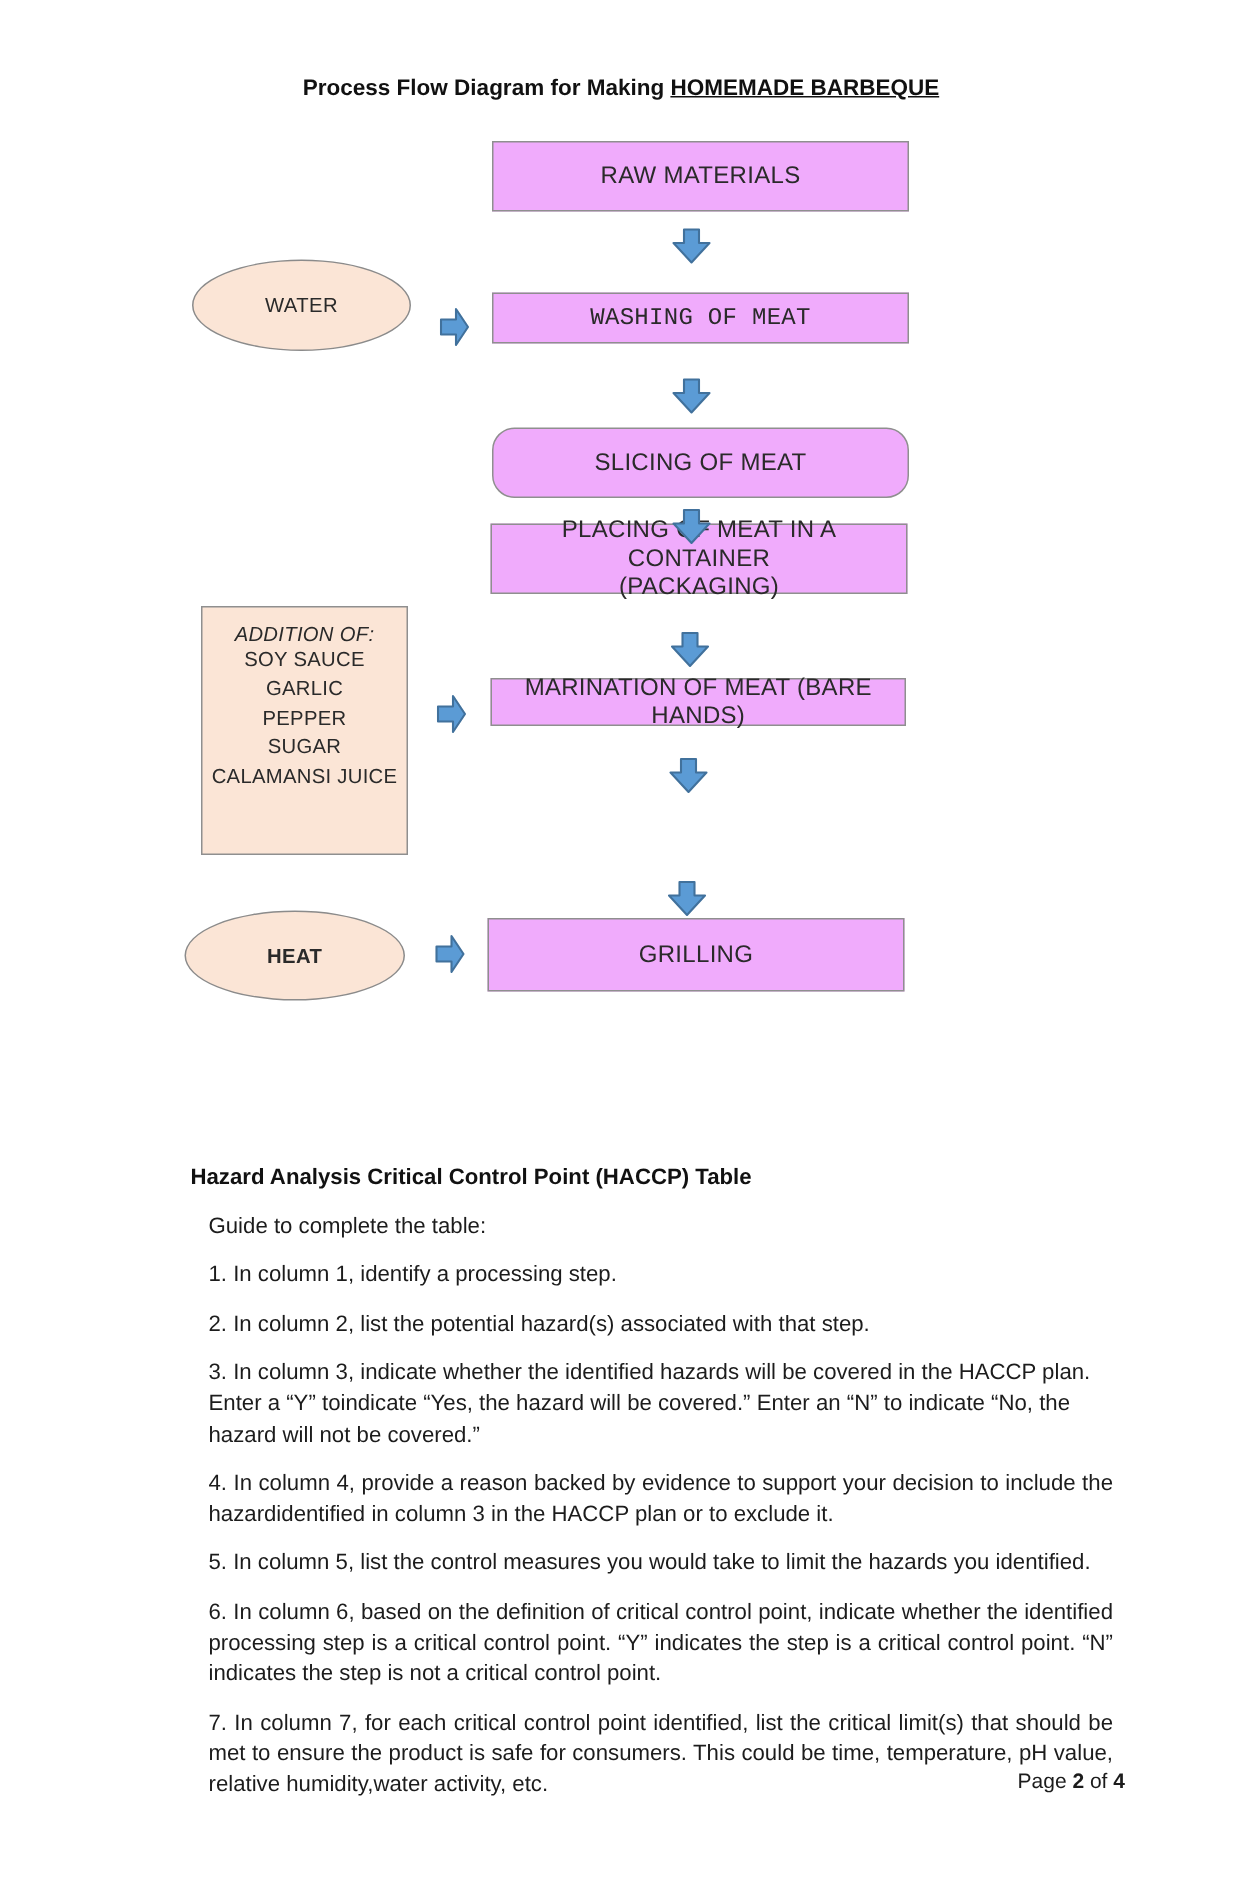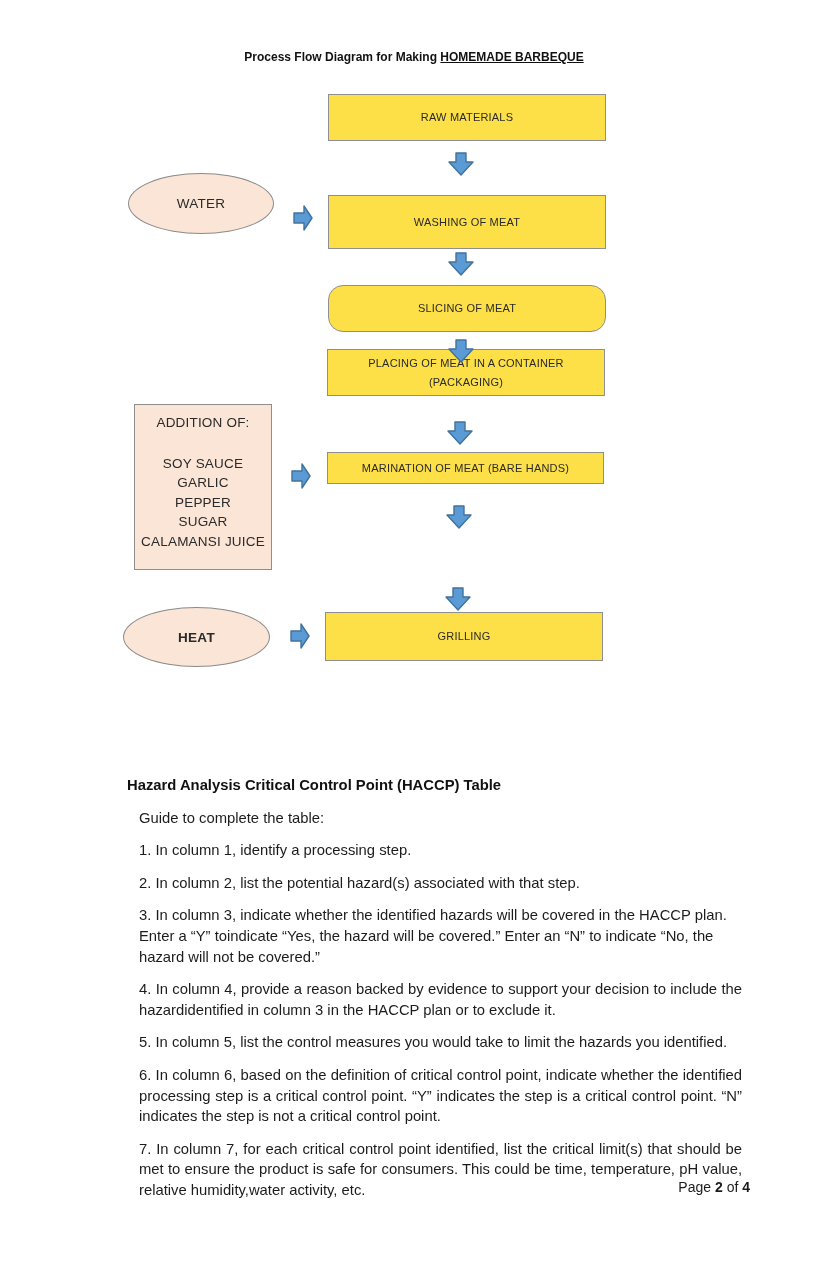--- a/index.html
+++ b/index.html
@@ -7,52 +7,52 @@
   .page {
     position:relative;
     width:828px; height:1266px;
     background:#ffffff;
     font-family:"Liberation Sans", sans-serif;
     color:#1f1f1f;
     overflow:hidden;
   }
   .doc-title {
     position:absolute; top:50px; left:0; width:828px;
-    text-align:center; font-size:12px; font-weight:700; color:#111;
+    text-align:center; font-size:15px; font-weight:700; color:#111;
   }
   .doc-title .u { text-decoration:underline; }
 
   
   .fc-box {
     position:absolute;
-    background:#fde047;
+    background:#f0abfc;
     border:1px solid #8f8f8f;
     display:flex; flex-direction:column; align-items:center; justify-content:center;
-    font-size:11px; color:#2a2a2a; text-align:center;
+    font-size:16px; color:#2a2a2a; text-align:center;
     letter-spacing:.2px; line-height:19px;
   }
   .fc-ellipse {
     position:absolute;
     background:#fbe5d6;
     border:1px solid #8b8b8b;
     border-radius:50%;
     display:flex; align-items:center; justify-content:center;
     font-size:13.5px; color:#2a2a2a;
     letter-spacing:.3px;
   }
   .fc-arrow { position:absolute; }
   .fc-arrow svg { display:block; }
 
   .addition-box {
     position:absolute; left:134px; top:404px; width:138px; height:166px;
     background:#fbe5d6; border:1px solid #8f8f8f;
     text-align:center; font-size:13.5px; color:#2a2a2a;
     padding-top:10px;
   }
-  .addition-box .add-title { margin-bottom:24px; letter-spacing:.2px; }
+  .addition-box .add-title { letter-spacing:.2px;font-style:italic; }
   .addition-box .add-item { display:block; line-height:19.4px; letter-spacing:.2px; }
 
   
   .haccp {
     position:absolute; left:127px; top:775px; width:627px;
     font-size:14.8px; line-height:20.6px; color:#1c1c1c;
   }
   .haccp h2 { font-size:14.8px; font-weight:700; line-height:20.6px; color:#111; }
   .haccp p { margin:12px; }
   .haccp p.justify { text-align:justify; }
@@ -69,21 +69,21 @@
 <div class="page">
 
   <div class="doc-title">
     <span>Process Flow Diagram for Making </span><span class="u">HOMEMADE BARBEQUE</span>
   </div>
 
   <div class="fc-box" style="left:328px;top:94px;width:278px;height:47px;">
     <span>RAW MATERIALS</span>
   </div>
 
-  <div class="fc-box" style="left:328px;top:195px;width:278px;height:54px;">
+  <div class="fc-box" style="left:328px;top:195px;width:278px;height:34px;font-family:Liberation Mono, monospace;">
     <span>WASHING OF MEAT</span>
   </div>
 
   <div class="fc-box" style="left:328px;top:285px;width:278px;height:47px;border-radius:15px;">
     <span>SLICING OF MEAT</span>
   </div>
 
   <div class="fc-box" style="left:327px;top:349px;width:278px;height:47px;">
     <span>PLACING OF MEAT IN A CONTAINER</span>
     <span>(PACKAGING)</span>

